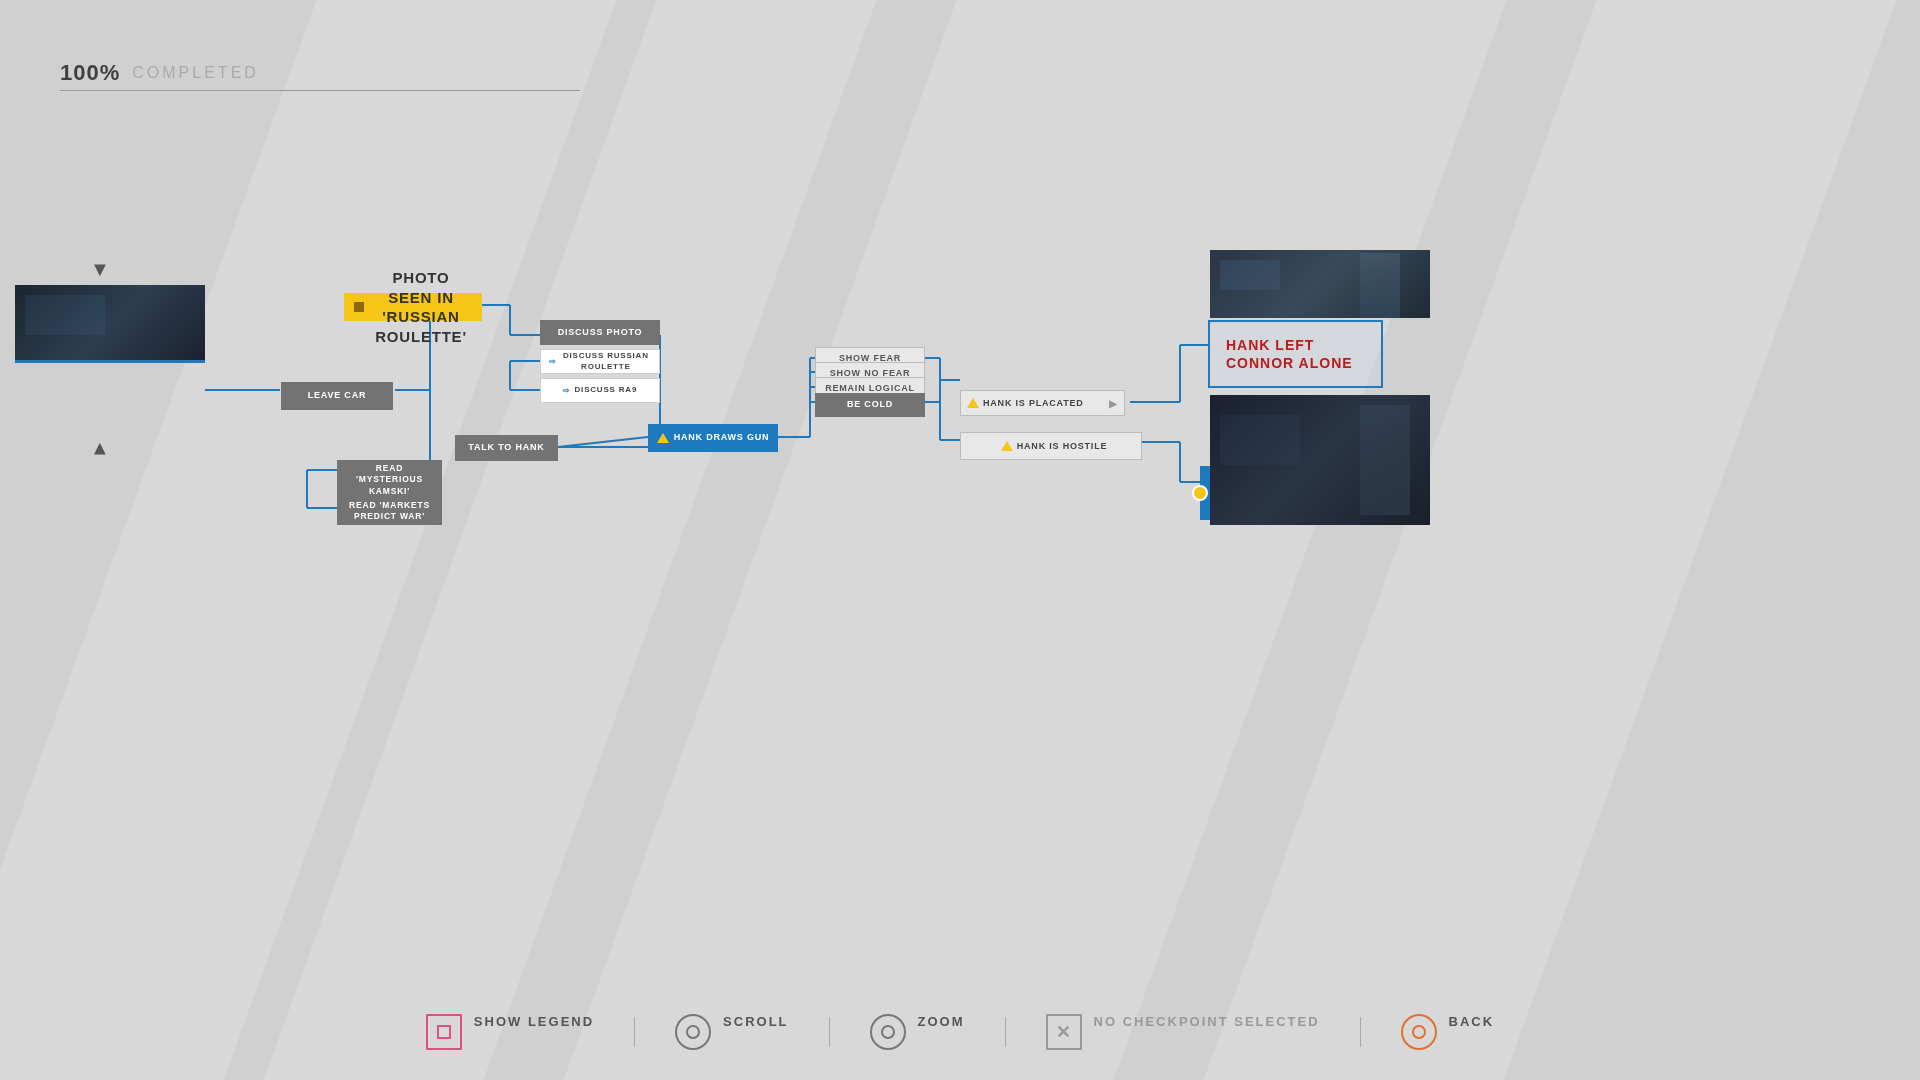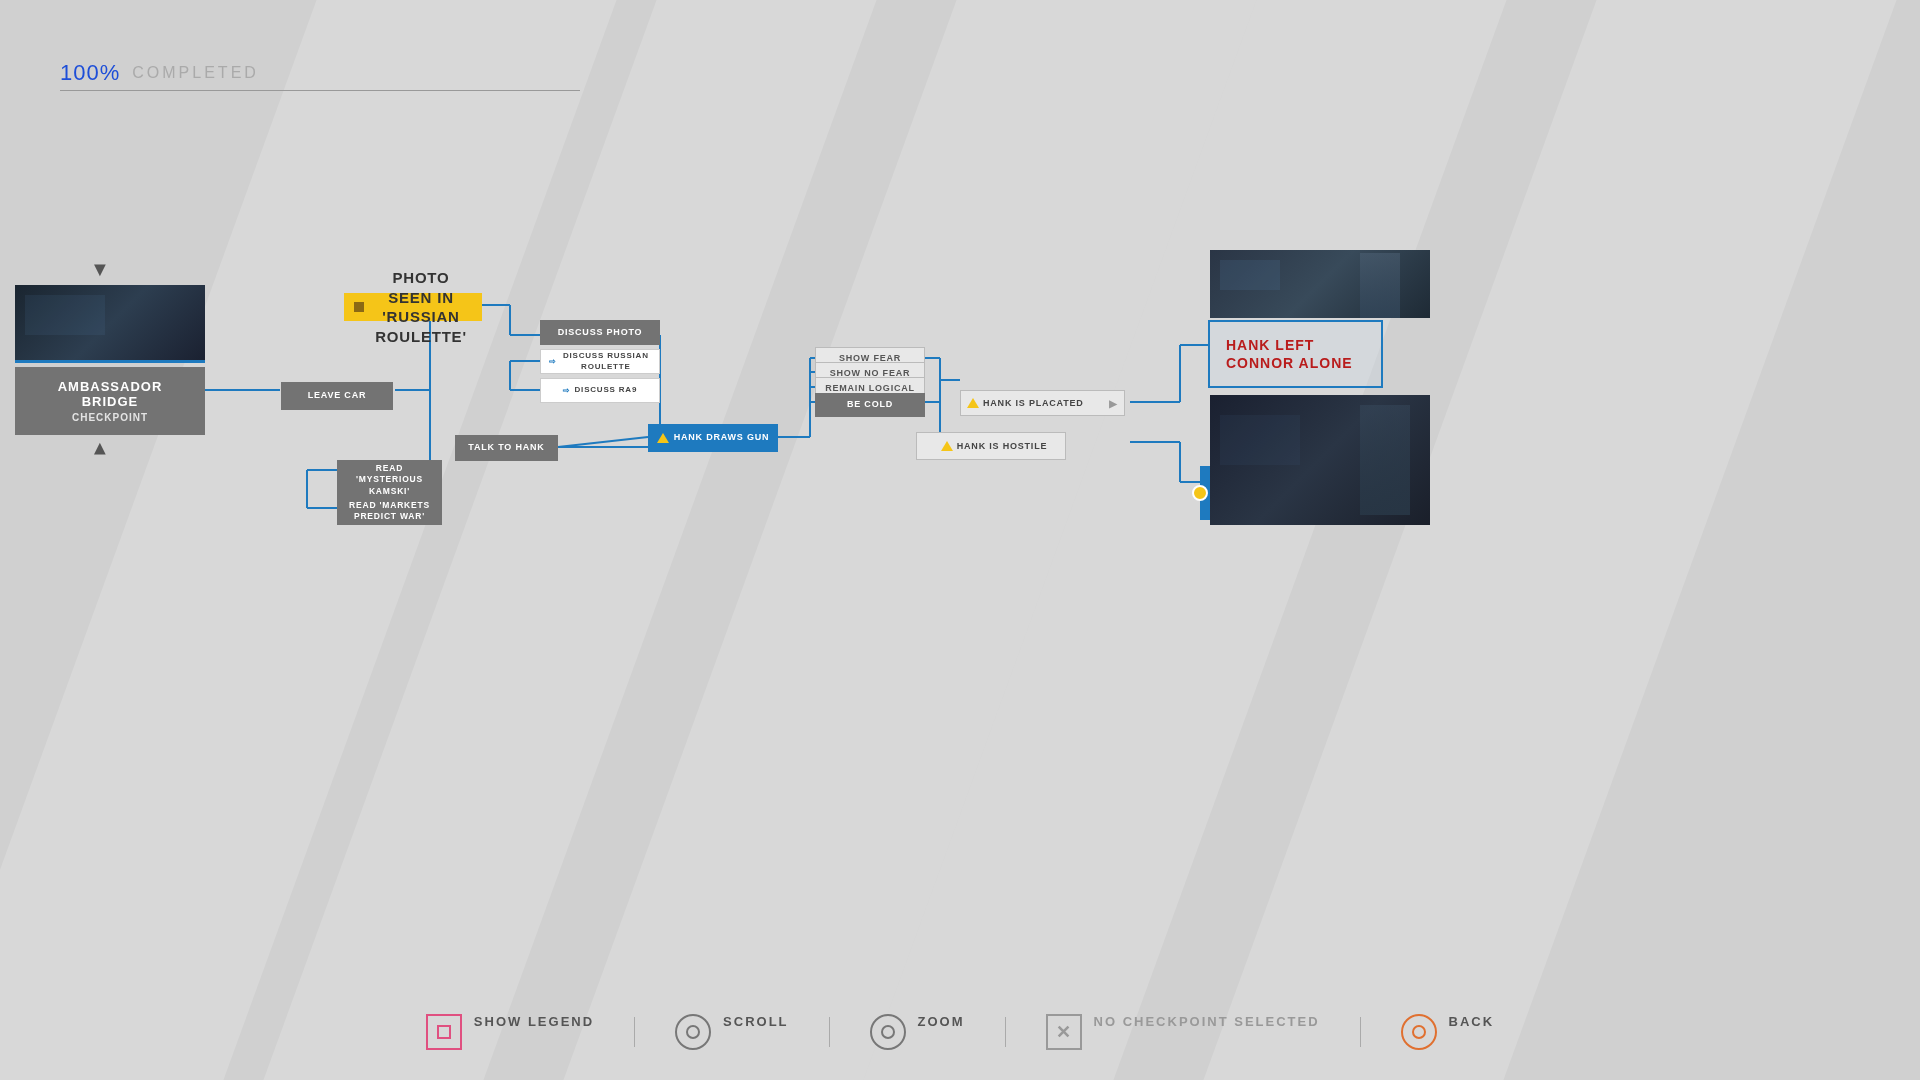--- a/index.html
+++ b/index.html
@@ -59,22 +59,22 @@
 
     .header-top {
       display: flex;
       align-items: center;
       gap: 12px;
       margin-bottom: 4px;
     }
 
     .completion-pct {
       font-size: 22px;
-      font-weight: 400;
-      color: #1d4ed8;
+      font-weight: 700;
+      color: #404040;
       letter-spacing: 1px;
     }
 
     .completion-label {
       font-size: 16px;
       font-weight: 400;
       color: #aaa;
       letter-spacing: 3px;
       text-transform: uppercase;
     }
@@ -320,26 +320,20 @@
   <line x1="1180" y1="402" x2="1180" y2="345" stroke="#1e7abf" stroke-width="2"></line>
   <line x1="1180" y1="345" x2="1210" y2="345" stroke="#1e7abf" stroke-width="2"></line>
 
   <line x1="1130" y1="442" x2="1180" y2="442" stroke="#1e7abf" stroke-width="2"></line>
   <line x1="1180" y1="442" x2="1180" y2="482" stroke="#1e7abf" stroke-width="2"></line>
   <line x1="1180" y1="482" x2="1200" y2="482" stroke="#1e7abf" stroke-width="2"></line>
 </svg>
 
 <div class="flowchart">
 
-  <div class="node node-blue" style="left:15px;top:367px;width:190px;padding:12px 14px;">
-    <div>
-      <div style="font-size:13px;font-weight:800;letter-spacing:1px;">AMBASSADOR BRIDGE</div>
-      <div style="font-size:10px;opacity:0.8;margin-top:3px;">CHECKPOINT</div>
-    </div>
-  </div>
 
   <div class="screenshot-thumb" style="left:15px;top:285px;">
     <div style="width:190px;height:78px;background:linear-gradient(135deg,#1a2530,#2d3e50,#1a2030);position:relative;overflow:hidden;">
       <div style="position:absolute;bottom:0;left:0;width:100%;height:3px;background:#1e7abf;"></div>
       <div style="position:absolute;top:10px;left:10px;width:80px;height:40px;background:rgba(100,150,200,0.1);"></div>
     </div>
   </div>
 
   <div class="node node-blue" style="left:281px;top:382px;width:112px;height:28px;">
     <span class="node-label">LEAVE CAR</span>
@@ -396,21 +390,21 @@
   <div class="node node-blue" style="left:815px;top:393px;width:110px;height:24px;">
     <span class="node-label">BE COLD</span>
   </div>
 
   <div class="node" style="left:960px;top:390px;width:165px;height:26px;background:#e8e8e8;border:1.5px solid #bbb;color:#444;display:flex;align-items:center;gap:4px;">
     <span style="width:0;height:0;border-left:6px solid transparent;border-right:6px solid transparent;border-bottom:10px solid #f5c518;display:inline-block;flex-shrink:0;margin-left:6px;"></span>
     <span style="font-size:9px;font-weight:700;letter-spacing:0.8px;text-transform:uppercase;">HANK IS PLACATED</span>
     <span style="margin-left:auto;margin-right:6px;font-size:10px;color:#999;">▶</span>
   </div>
 
-  <div class="node" style="left:916px;top:432px;width:150px;height:28px;background:#e8e8e8;border:1.5px solid #bbb;color:#444;display:flex;align-items:center;gap:4px;">
+  <div class="node" style="left:960px;top:432px;width:182px;height:28px;background:#e8e8e8;border:1.5px solid #bbb;color:#444;display:flex;align-items:center;gap:4px;">
     <span style="width:0;height:0;border-left:6px solid transparent;border-right:6px solid transparent;border-bottom:10px solid #f5c518;display:inline-block;flex-shrink:0;margin-left:6px;"></span>
     <span style="font-size:9px;font-weight:700;letter-spacing:0.8px;text-transform:uppercase;">HANK IS HOSTILE</span>
   </div>
 
   <div style="position:absolute;left:1208px;top:320px;width:175px;border:2px solid #1e7abf;padding:14px 16px;background:rgba(200,220,240,0.2);">
     <div style="font-size:14px;font-weight:800;color:#b91c1c;letter-spacing:1px;text-transform:uppercase;line-height:1.3;">HANK LEFT CONNOR ALONE</div>
   </div>
 
   <div style="position:absolute;left:1200px;top:466px;width:175px;background:#1e7abf;padding:12px 16px;position:absolute;display:flex;align-items:center;gap:8px;">
     <div style="position:absolute;left:-8px;top:50%;transform:translateY(-50%);width:16px;height:16px;border-radius:50%;background:#f5c518;border:2px solid #fff;"></div>

